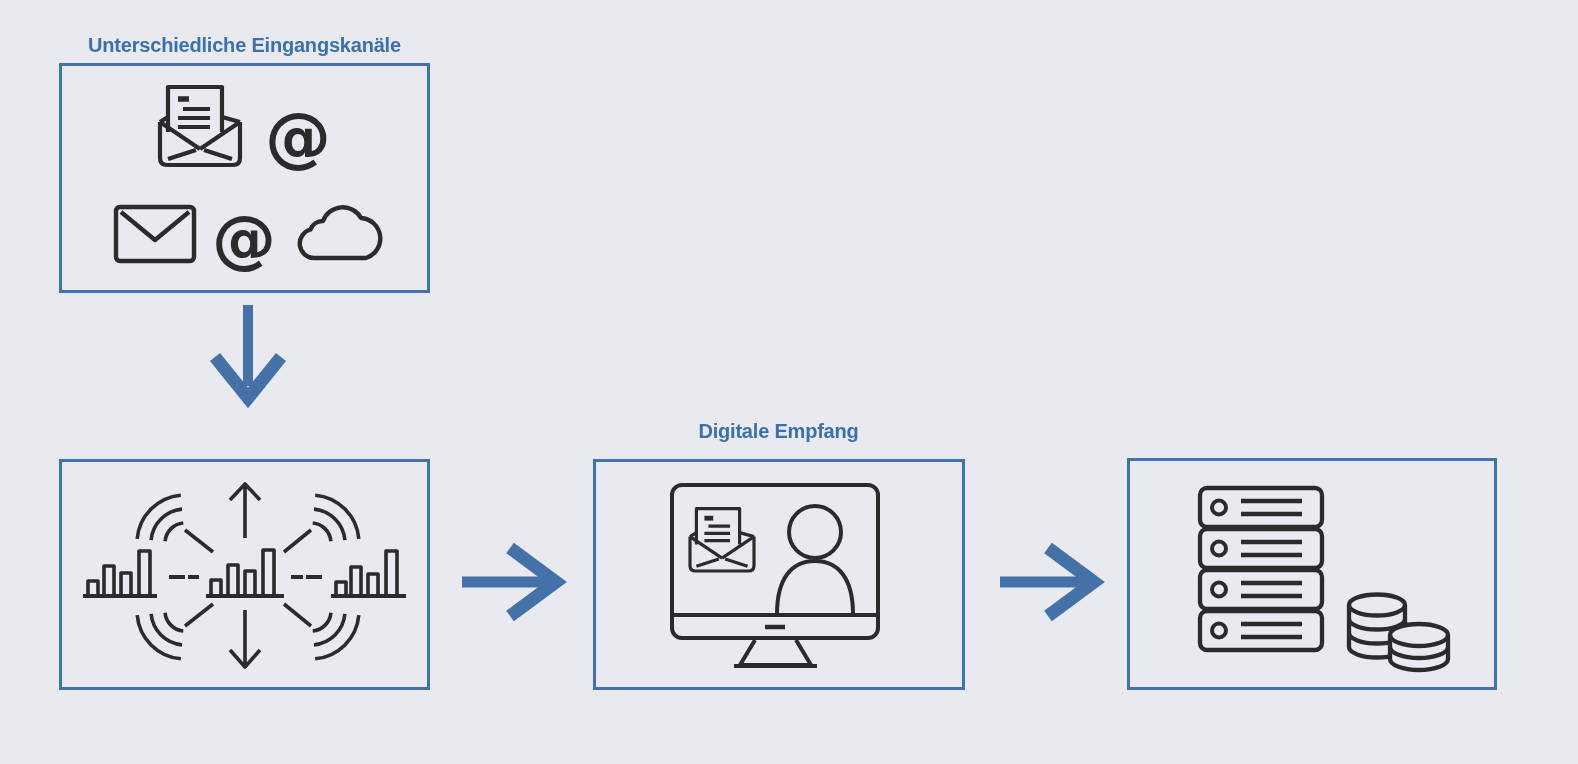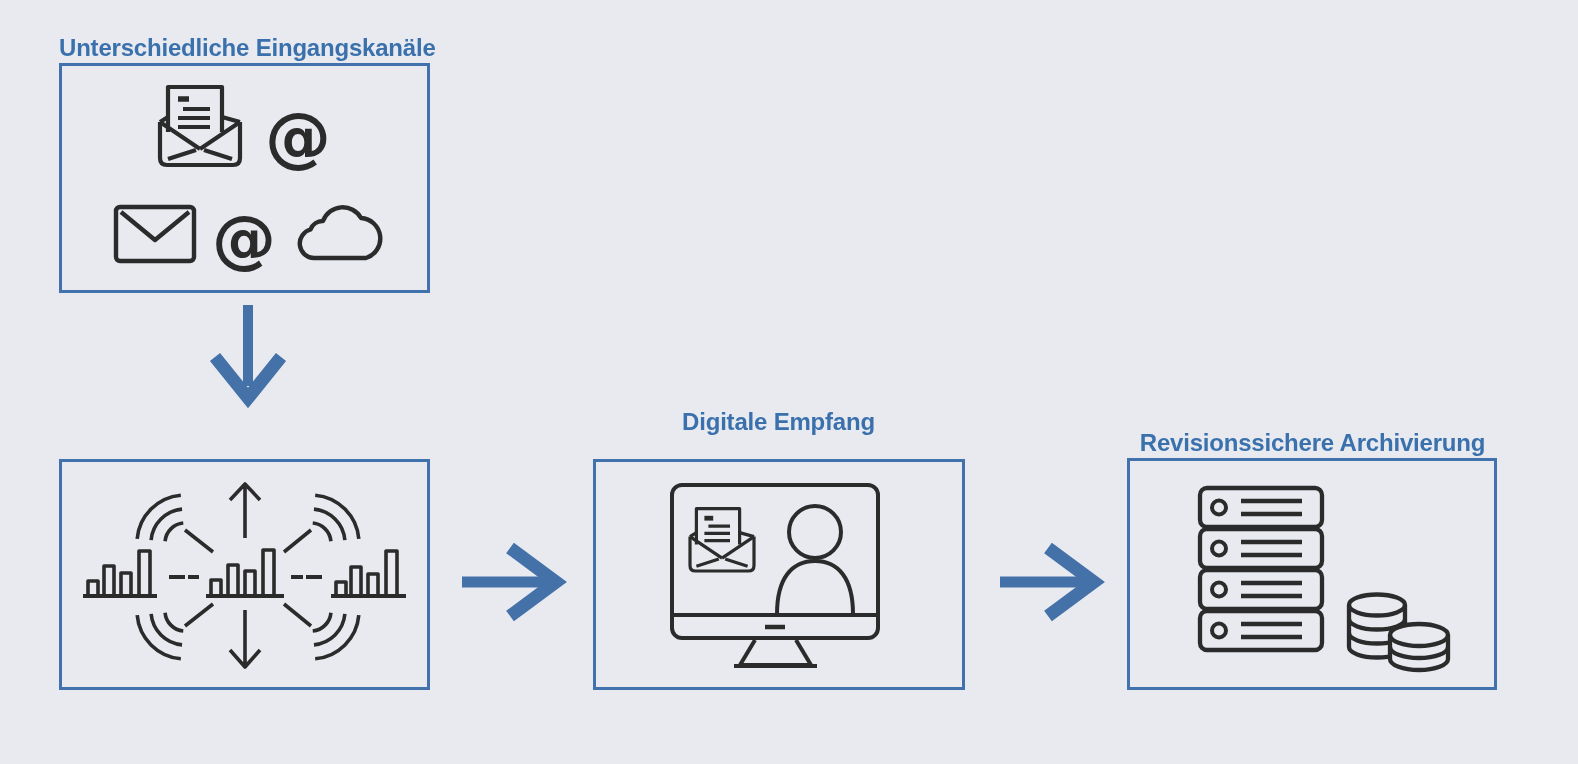--- a/index.html
+++ b/index.html
@@ -10,39 +10,39 @@
     --color-icon:#2b2b2b;
   }
   *{margin:0;padding:0;box-sizing:border-box;}
   html,body{background:var(--color-background);}
   .stage{
     position:relative;width:1578px;height:764px;overflow:hidden;
     background:var(--color-background);
     font-family:"Liberation Sans",sans-serif;
   }
   .stage-title{
-    position:absolute;text-align:center;font-weight:700;font-size:24px;
+    position:absolute;text-align:center;font-weight:700;font-size:20px;
     letter-spacing:-0.2px;color:var(--color-title);white-space:nowrap;
   }
   .stage-box{
     position:absolute;border:3px solid var(--color-border);
     color:var(--color-icon);
   }
   .abs{position:absolute;}
   svg{display:block;overflow:visible;}
   .ico{stroke:currentColor;fill:none;stroke-linecap:butt;stroke-linejoin:round;}
   .arrow{color:var(--color-arrow);}
   .arrow path{stroke:currentColor;fill:none;stroke-linejoin:miter;}
   .at{
     position:absolute;font-family:"DejaVu Sans",sans-serif;font-weight:700;
     line-height:1;color:var(--color-icon);
   }
   #title-1{left:59px;top:34px;width:371px;}
   #title-2{left:59px;top:429px;width:371px;}
-  #title-3{left:593px;top:408px;width:371px;}
+  #title-3{left:593px;top:420px;width:371px;}
   #title-4{left:1127px;top:429px;width:371px;}
   #box-1{left:59px;top:63px;width:371px;height:230px;}
   #box-2{left:59px;top:459px;width:371px;height:231px;}
   #box-3{left:593px;top:459px;width:372px;height:231px;}
   #box-4{left:1127px;top:458px;width:370px;height:232px;}
   #arrow-down{left:208px;top:302px;}
   #arrow-right-1{left:459px;top:542px;}
   #arrow-right-2{left:997px;top:542px;}
 </style>
 </head>
@@ -153,21 +153,20 @@
         <path d="M107,131 C107,95 122,78 145,78 C168,78 183,95 183,131"></path>
       </g>
     </svg>
   </div>
 
   <svg class="abs arrow" id="arrow-right-2" width="106" height="80" viewBox="0 0 106 80">
     <path d="M3,40 H88" stroke-width="11"></path>
     <path d="M51,6 L97,40 L51,74" stroke-width="13"></path>
   </svg>
 
-  <div class="stage-title" id="title-4">Revisionssichere Archivierung</div>
   <div class="stage-box" id="box-4">
     <svg class="abs ico" style="left:68px;top:26px" width="126" height="167" viewBox="0 0 126 167" stroke-width="4.3">
       <rect x="2" y="1" width="122" height="39" rx="7"></rect>
       <rect x="2" y="42" width="122" height="39" rx="7"></rect>
       <rect x="2" y="83" width="122" height="39" rx="7"></rect>
       <rect x="2" y="124" width="122" height="39" rx="7"></rect>
       <circle cx="21" cy="20.5" r="7" stroke-width="4"></circle>
       <circle cx="21" cy="61.5" r="7" stroke-width="4"></circle>
       <circle cx="21" cy="102.5" r="7" stroke-width="4"></circle>
       <circle cx="21" cy="143.5" r="7" stroke-width="4"></circle>

